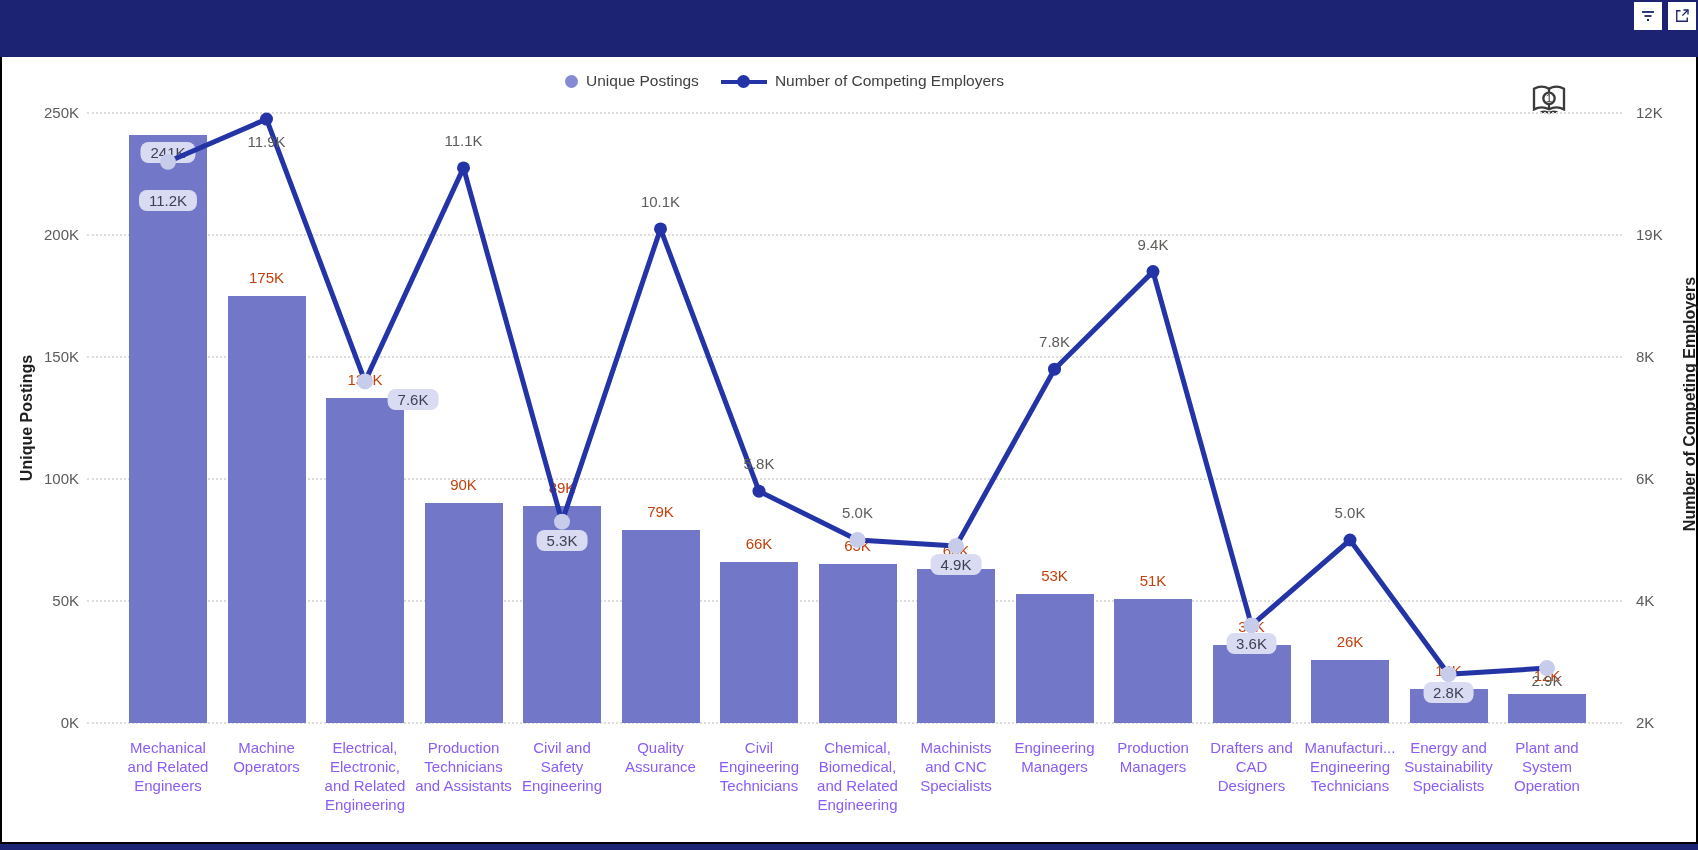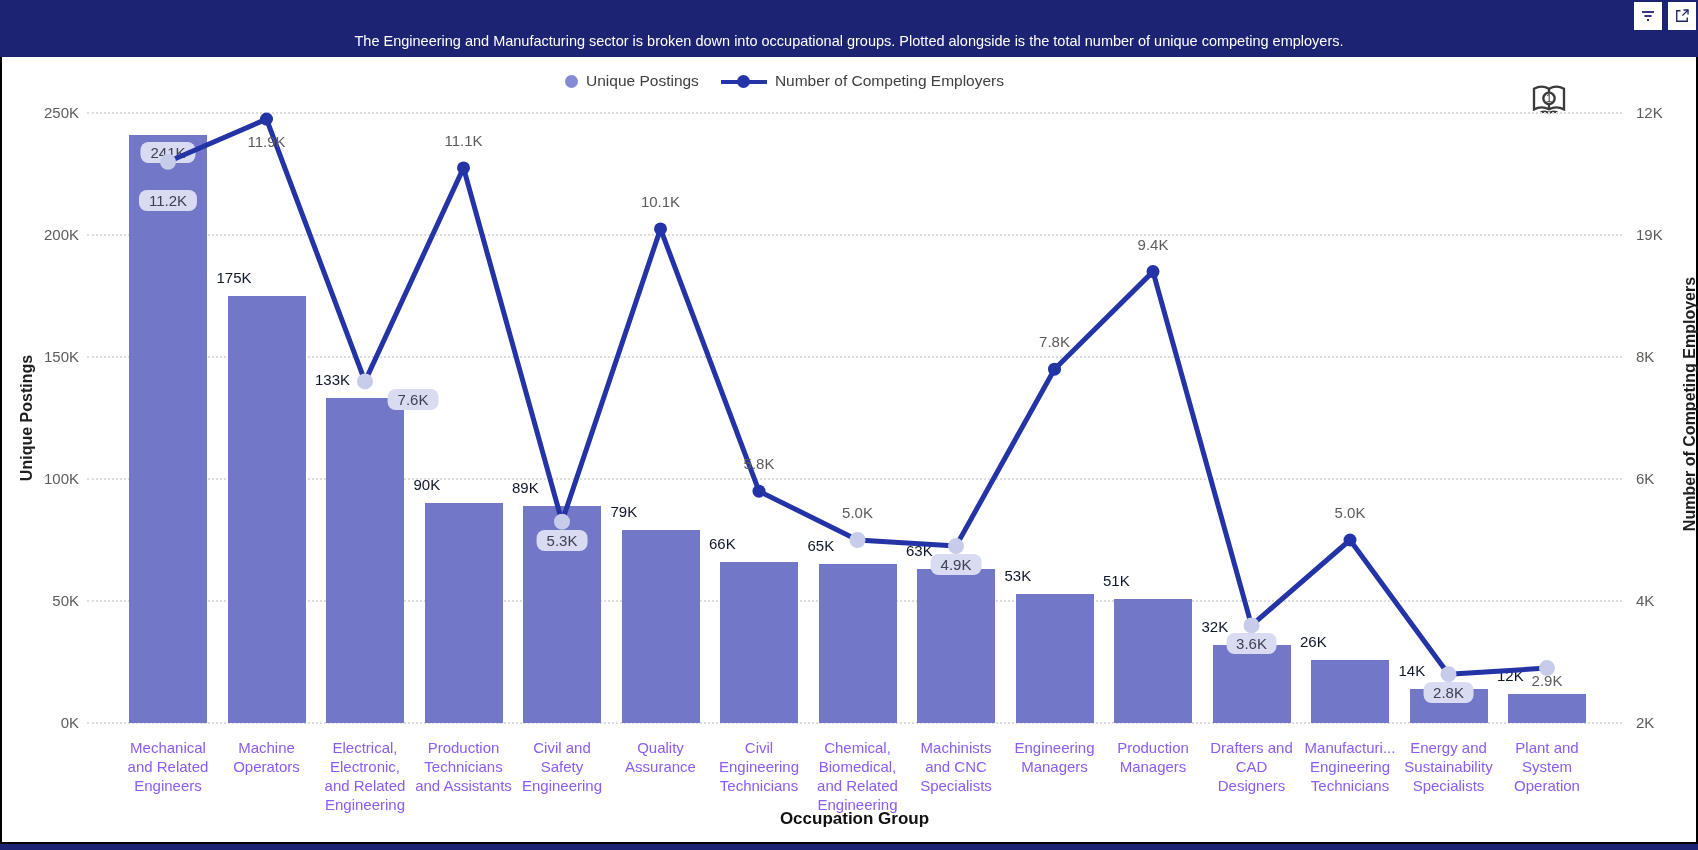--- a/index.html
+++ b/index.html
@@ -26,39 +26,38 @@
   .legend .linedot .ln{position:absolute;left:0;top:5px;width:46px;height:4px;background:#2433a5;}
   .legend .linedot .dt{position:absolute;left:16px;top:0;width:13px;height:13px;border-radius:50%;background:#2433a5;}
   .legend .lbl{margin-right:14px;}
   
   .bookicon{position:absolute;left:1527px;top:23px;width:40px;height:40px;cursor:pointer;}
   
   .gridline{position:absolute;height:0;border-top:2px dotted #dcdcdc;}
   .tick-l{position:absolute;width:77px;text-align:right;font-size:15px;color:#5e5c5a;}
   .tick-r{position:absolute;width:60px;text-align:left;font-size:15px;color:#5e5c5a;}
   .bar{position:absolute;background:#7277c8;cursor:pointer;}
-  .bar-label{position:absolute;font-size:15px;color:#0f172a;white-space:nowrap;}
+  .bar-label{position:absolute;text-align:center;font-size:15px;color:#c2410c;white-space:nowrap;}
   .pill{position:absolute;background:#d9dbf2;border-radius:8px;padding:2px 10px;font-size:15px;
         color:#3e4154;white-space:nowrap;transform:translateX(-50%);}
   .pt-label{position:absolute;text-align:center;font-size:15px;color:#5e5c5a;white-space:nowrap;
             transform:translateX(-50%);}
   .cat{position:absolute;text-align:center;font-size:15px;line-height:19px;color:#8b5cf6;}
   .vtitle{position:absolute;width:320px;text-align:center;font-size:16px;font-weight:700;color:#1f1f1f;
           transform:rotate(-90deg);}
   .xtitle{position:absolute;text-align:center;font-size:17px;font-weight:700;color:#111;}
   svg.lineplot{position:absolute;left:0;top:0;pointer-events:none;}
   svg.lineplot circle{pointer-events:auto;cursor:pointer;}
 </style>
 </head>
 <body>
 
 <div class="page">
 
   <div class="header">
-    <div class="subtitle">The Engineering and Manufacturing sector is broken down into occupational groups. Plotted alongside is the total number of unique competing employers.</div>
   </div>
   <div class="hicon" style="right:36px;">
     <svg width="18" height="18" viewBox="0 0 18 18">
       <line x1="3" y1="5" x2="15" y2="5"></line>
         <line x1="5.5" y1="9" x2="12.5" y2="9"></line>
         <line x1="8" y1="13" x2="10" y2="13"></line>
     </svg>
   </div>
   <div class="hicon" style="right:2px;">
     <svg width="18" height="18" viewBox="0 0 24 24">
@@ -241,18 +240,17 @@
         </div>
         <div class="cat" style="left: 1490px; top: 681px; width: 110px;">
           <div>Plant and</div>
           <div>System</div>
           <div>Operation</div>
         </div>
       </div>
 
     <div class="vtitle" style="left:-135px;top:352px;">Unique Postings</div>
     <div class="vtitle" style="left:1528px;top:338px;">Number of Competing Employers</div>
-    <div class="xtitle" style="left:85px;top:752px;width:1535px;">Occupation Group</div>
   </div>
 
   <div class="footer-line"></div>
   <div class="footer-strip"></div>
 </div>
 
 </body></html>

